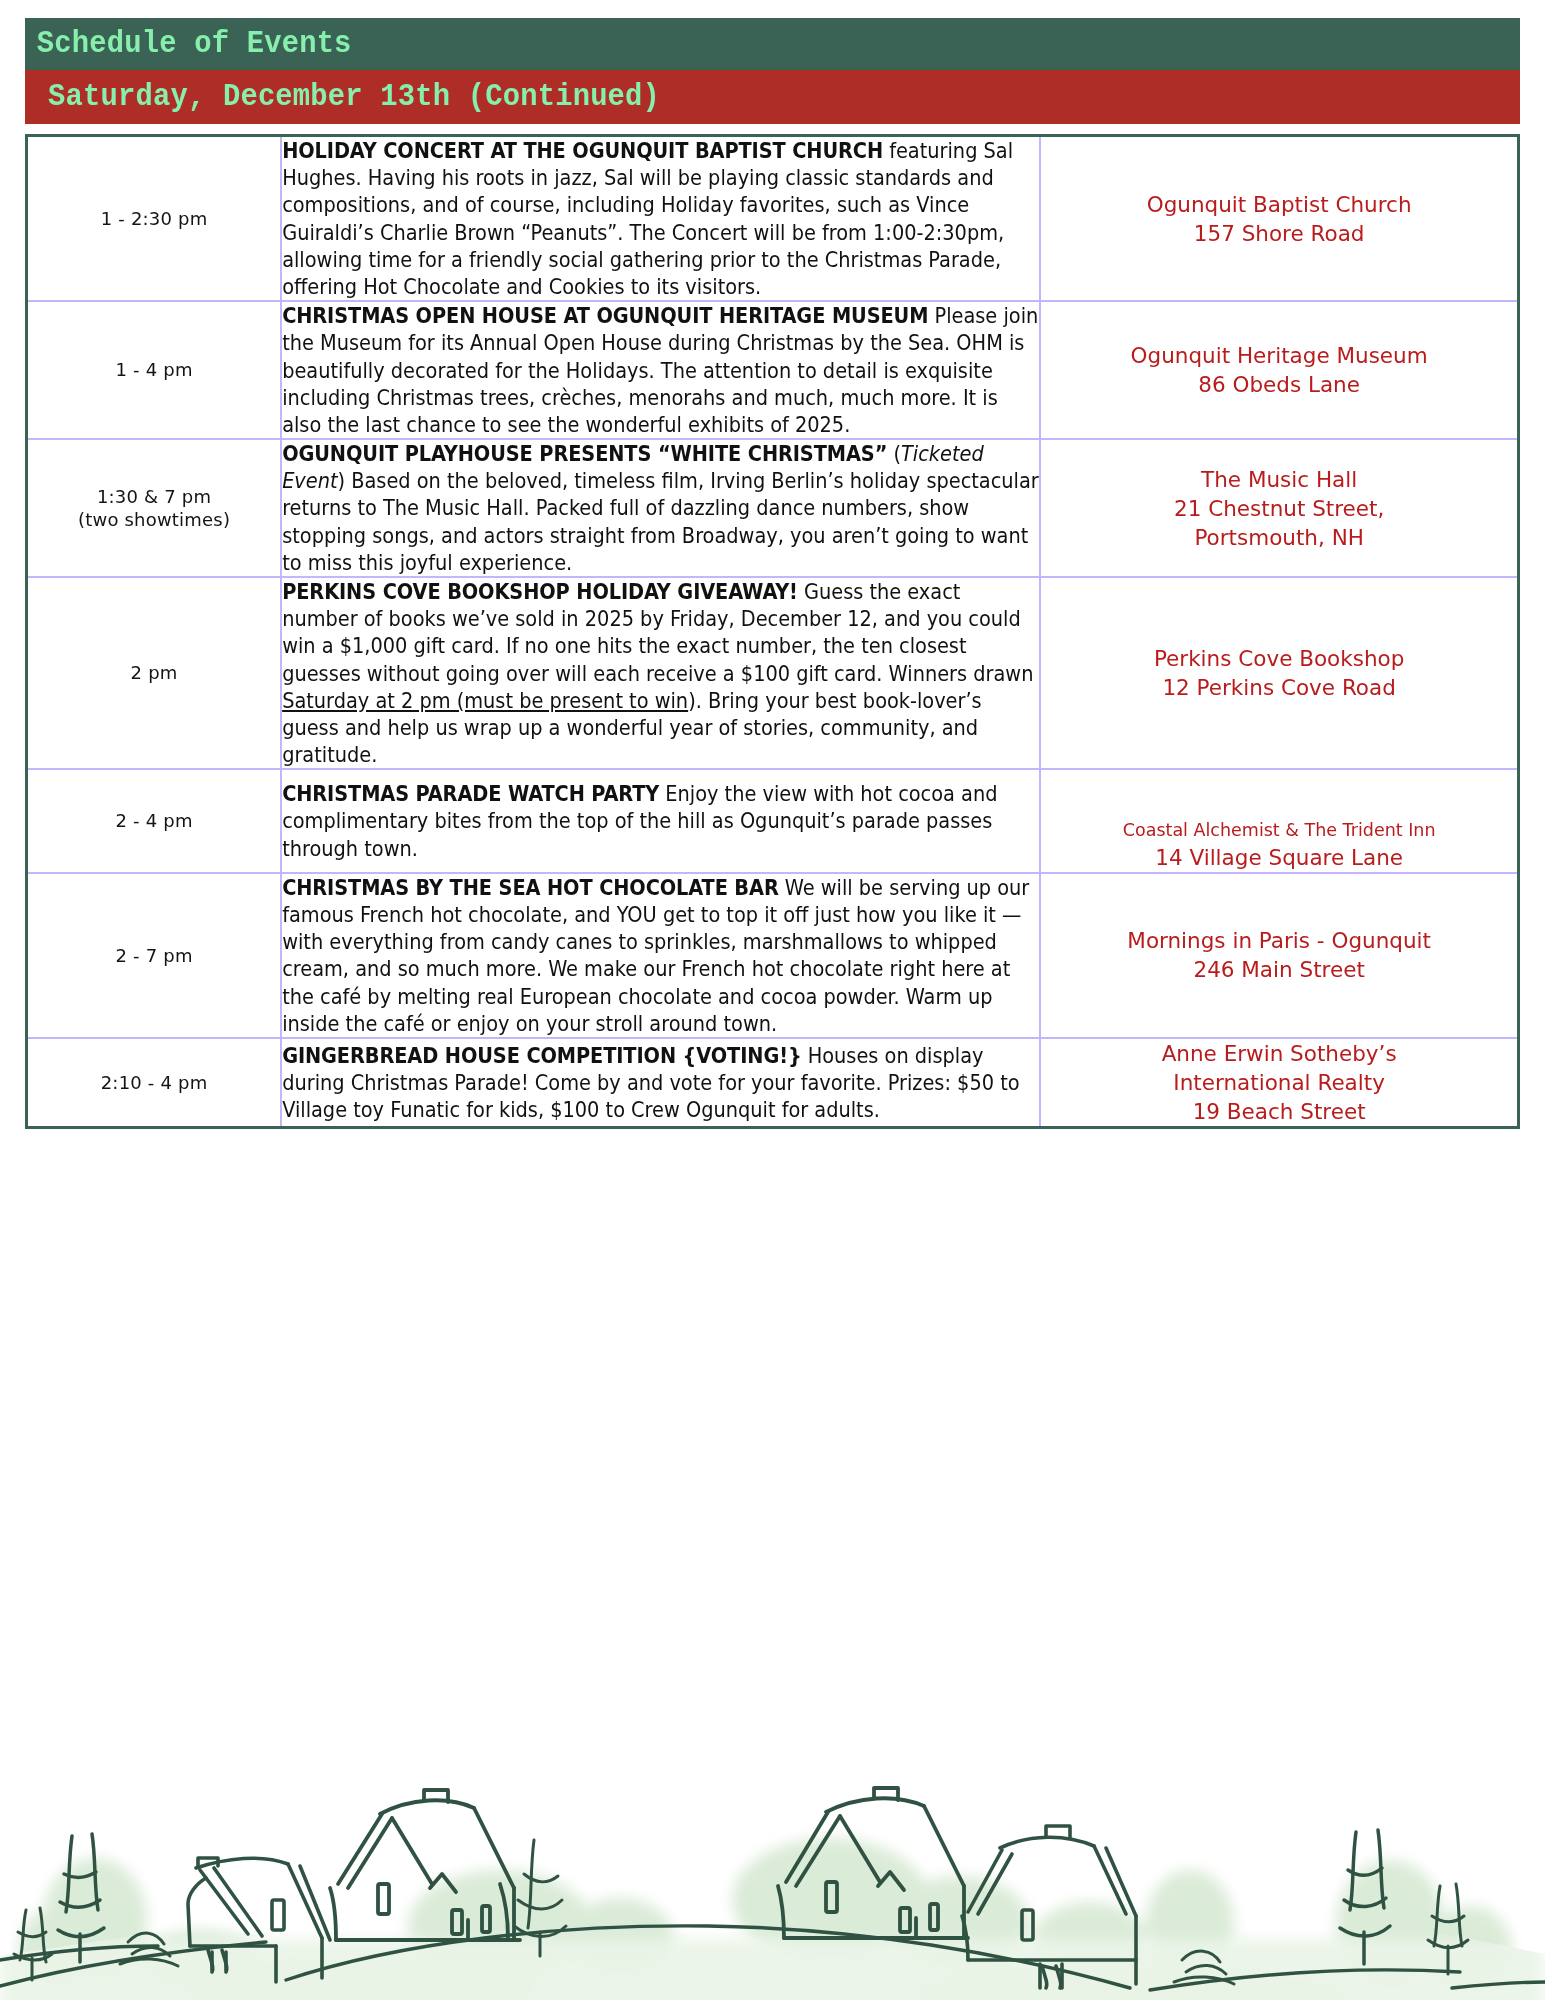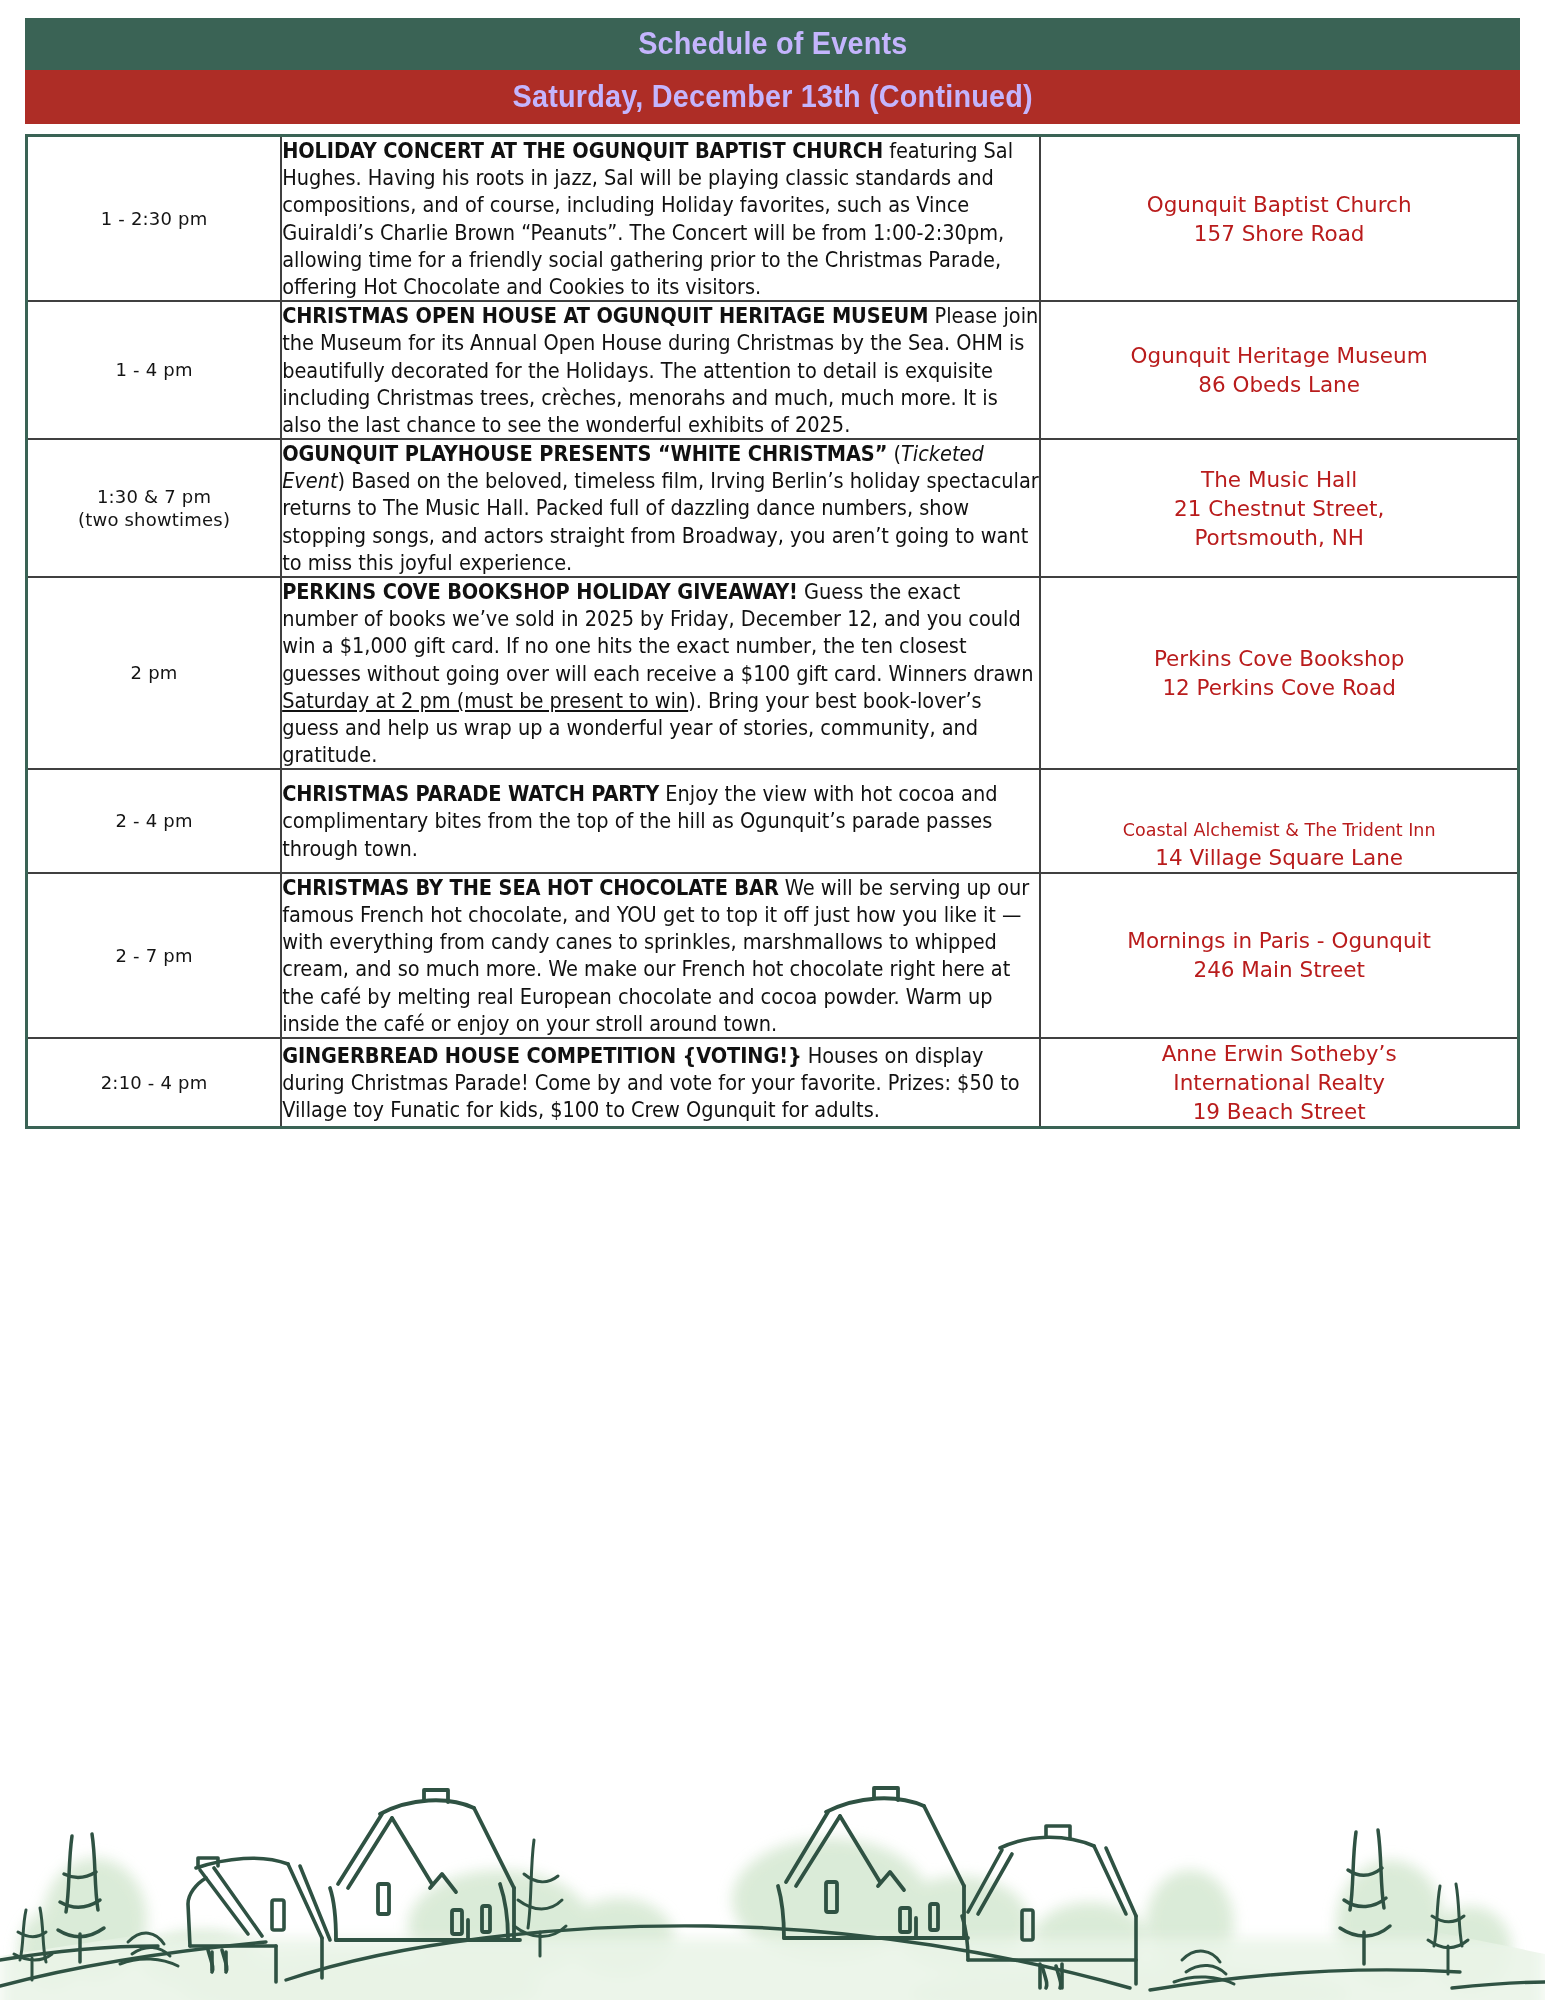--- a/index.html
+++ b/index.html
@@ -20,23 +20,23 @@
     width: 1545px;
     height: 2000px;
     background: #ffffff;
   }
 
   
   .banner {
     box-sizing: border-box;
     width: 1495px;
     margin: 0 auto;
-    text-align: center;
-    color: #c4b5fd;
-    font-family: Liberation Sans, sans-serif;
+    text-align: left;
+    color: #86efac;
+    font-family: Liberation Mono, monospace;
     font-weight: bold;
     letter-spacing: 0.2px;
     -webkit-font-smoothing: antialiased;
   }
   .banner-green {
     background: #3a6355;
     height: 52px;
     line-height: 52px;
     font-size: 31px;
     margin-top: 18px;
@@ -57,21 +57,21 @@
   
   .schedule {
     box-sizing: border-box;
     width: 1495px;
     margin: 10px auto 0 auto;
     border-collapse: collapse;
     table-layout: fixed;
     border: 3px solid #3a6355;
   }
   .schedule td {
-    border: 2px solid #404040;
+    border: 2px solid #c4b5fd;
     vertical-align: middle;
     padding: 0;
   }
 
   .col-time   { width: 213px; }
   .col-desc   { width: 635px; }
   .col-place  { width: 400px; }
 
   .cell-time {
     text-align: center;

